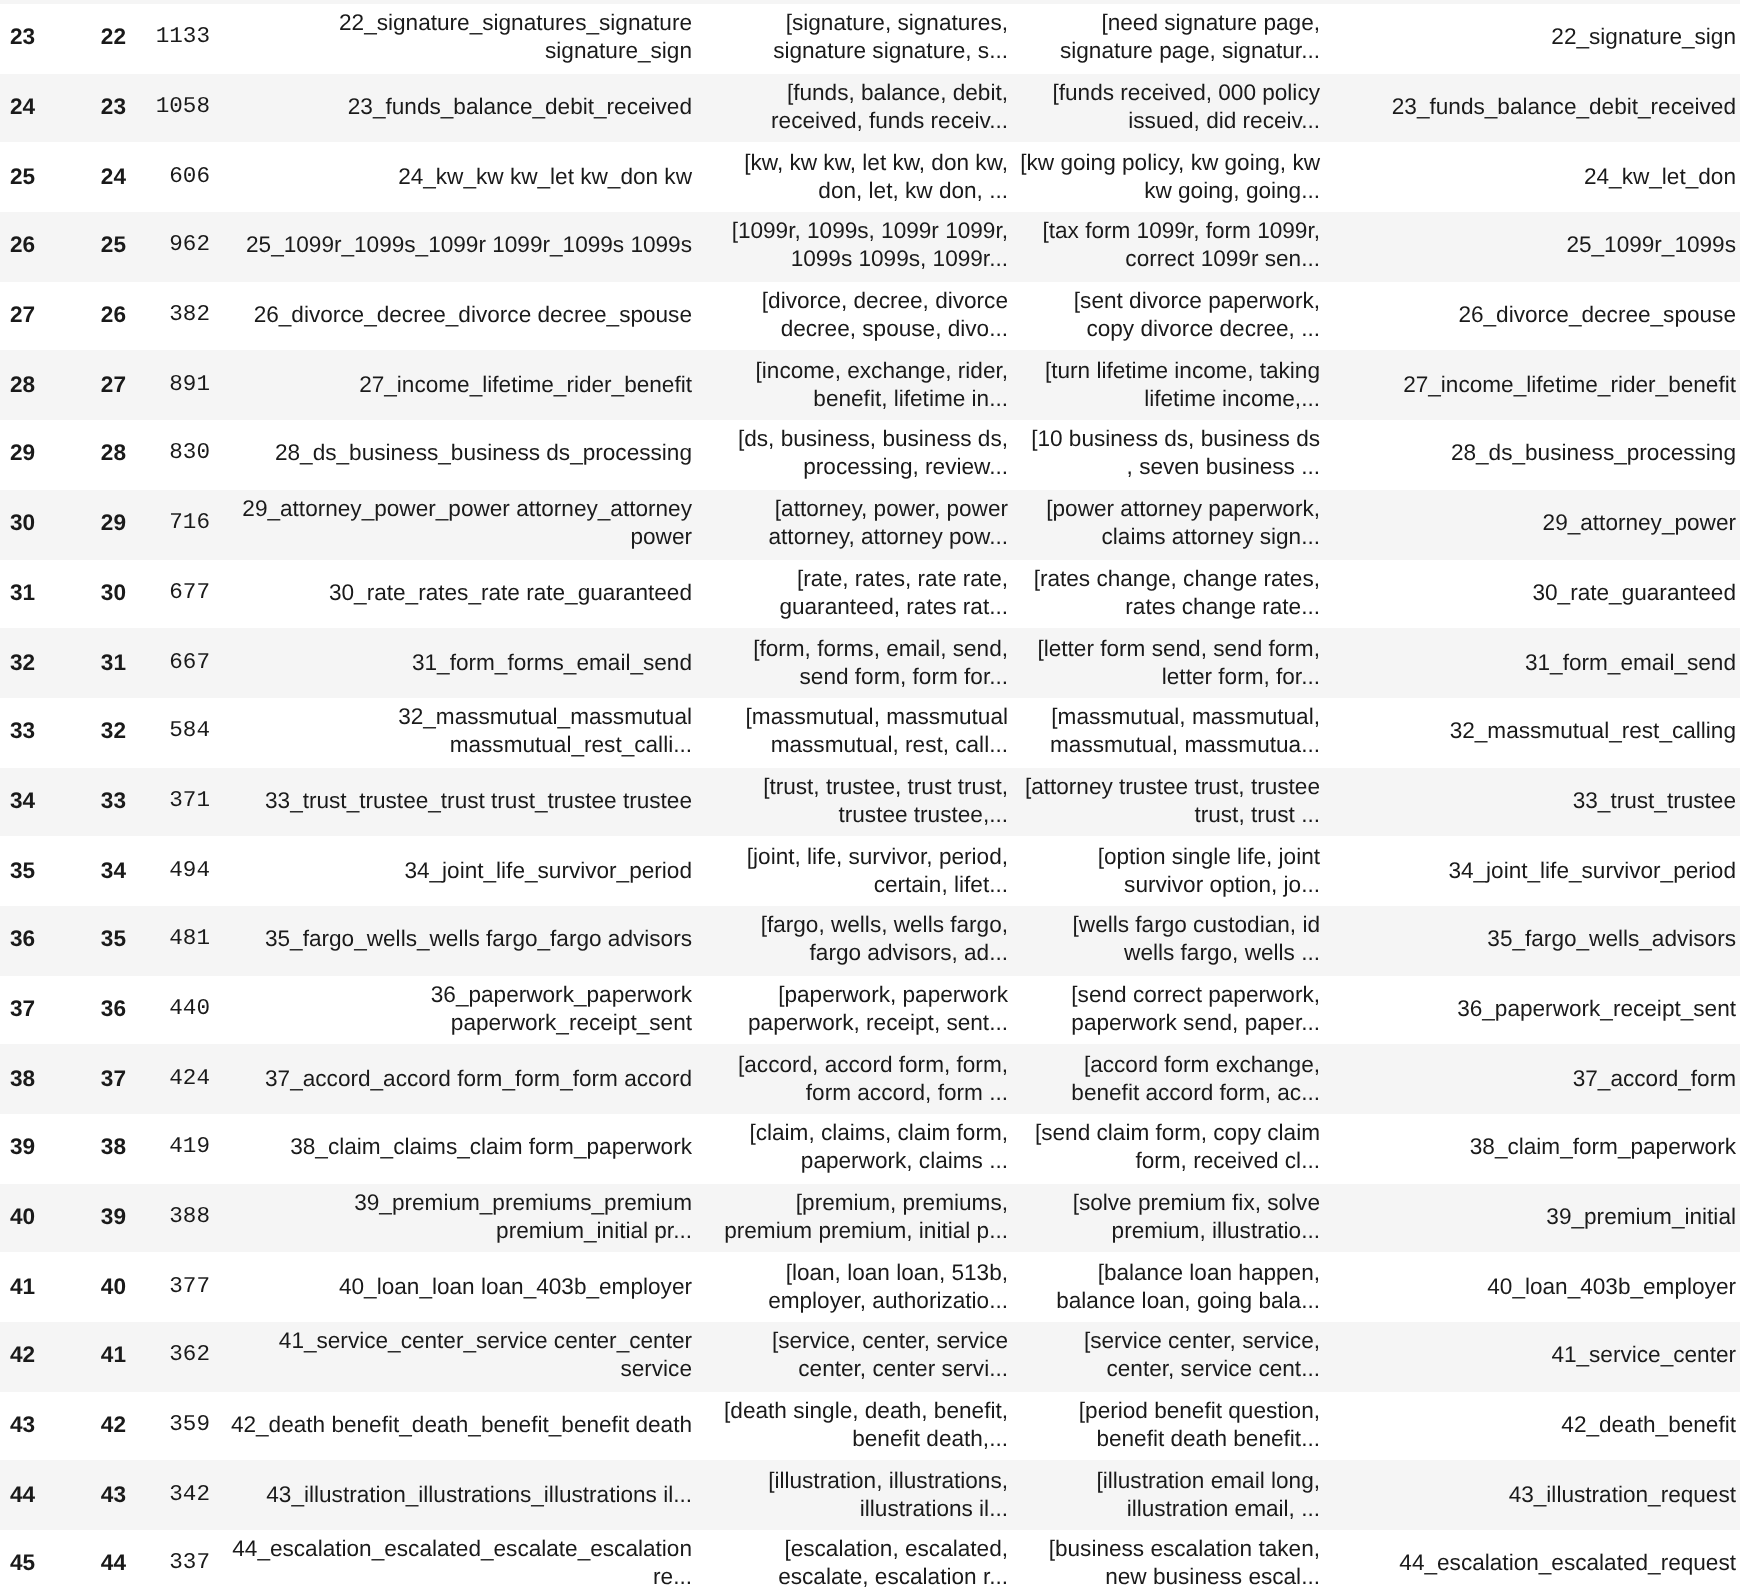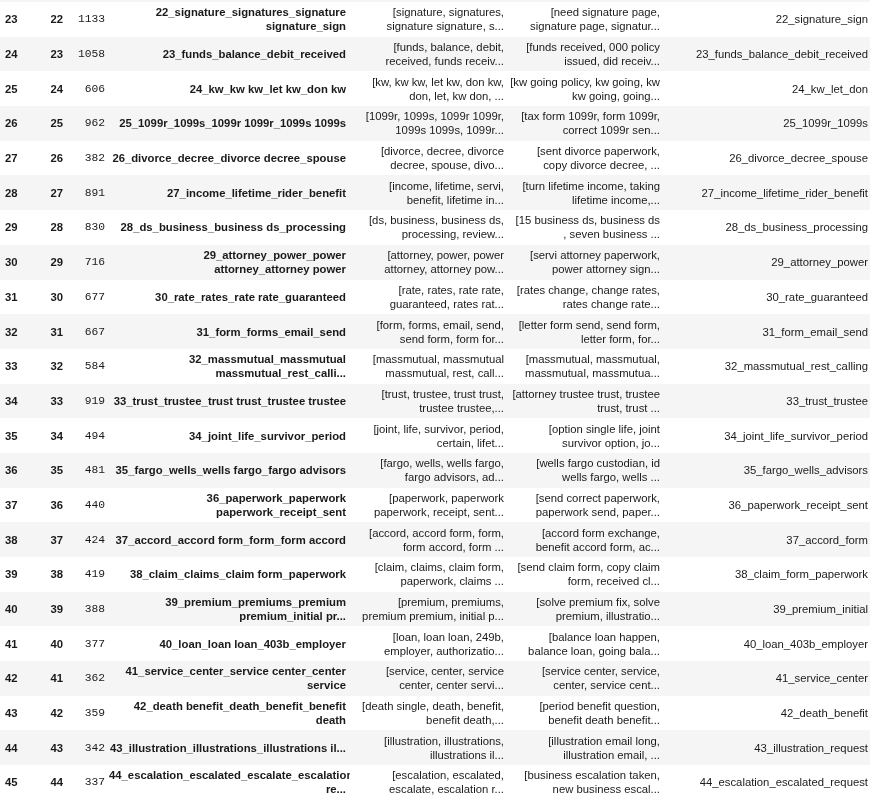--- a/index.html
+++ b/index.html
@@ -42,21 +42,21 @@
       overflow: hidden;
     }
     td.c-index {
       text-align: left !important;
       font-weight: bold;
       padding-left: 5px !important;
       width: 30px;
     }
     td.c-topic { width: 24px; text-align: right; font-weight: bold; }
     td.c-count { width: 38px; text-align: right; font-family: Liberation Mono, monospace; }
-    td.c-name { width: 237px; padding-right: 4px !important; font-weight: bold; }
+    td.c-name { width: 237px; padding-right: 4px !important; }
     td.c-repr { width: 152px; padding-right: 4px !important; }
     td.c-docs { width: 150px; padding-right: 4px !important; }
     td.c-custom { width: auto; padding-right: 2px !important; }
   </style>
 </head>
 <body>
 
 <div class="top-strip"></div>
 <table class="df">
   <tbody id="tbody">
@@ -103,40 +103,40 @@
         <td class="c-name">26_divorce_decree_divorce decree_spouse</td>
         <td class="c-repr">[divorce, decree, divorce decree, spouse, divo...</td>
         <td class="c-docs">[sent divorce paperwork, copy divorce decree, ...</td>
         <td class="c-custom">26_divorce_decree_spouse</td>
       </tr>
       <tr>
         <td class="c-index">28</td>
         <td class="c-topic">27</td>
         <td class="c-count">891</td>
         <td class="c-name">27_income_lifetime_rider_benefit</td>
-        <td class="c-repr">[income, lifetime, servi, benefit, lifetime in...</td>
+        <td class="c-repr">[income, exchange, rider, benefit, lifetime in...</td>
         <td class="c-docs">[turn lifetime income, taking lifetime income,...</td>
         <td class="c-custom">27_income_lifetime_rider_benefit</td>
       </tr>
       <tr>
         <td class="c-index">29</td>
         <td class="c-topic">28</td>
         <td class="c-count">830</td>
         <td class="c-name">28_ds_business_business ds_processing</td>
         <td class="c-repr">[ds, business, business ds, processing, review...</td>
-        <td class="c-docs">[15 business ds, business ds , seven business ...</td>
+        <td class="c-docs">[10 business ds, business ds , seven business ...</td>
         <td class="c-custom">28_ds_business_processing</td>
       </tr>
       <tr>
         <td class="c-index">30</td>
         <td class="c-topic">29</td>
         <td class="c-count">716</td>
         <td class="c-name">29_attorney_power_power attorney_attorney power</td>
         <td class="c-repr">[attorney, power, power attorney, attorney pow...</td>
-        <td class="c-docs">[servi attorney paperwork, power attorney sign...</td>
+        <td class="c-docs">[power attorney paperwork, claims attorney sign...</td>
         <td class="c-custom">29_attorney_power</td>
       </tr>
       <tr>
         <td class="c-index">31</td>
         <td class="c-topic">30</td>
         <td class="c-count">677</td>
         <td class="c-name">30_rate_rates_rate rate_guaranteed</td>
         <td class="c-repr">[rate, rates, rate rate, guaranteed, rates rat...</td>
         <td class="c-docs">[rates change, change rates, rates change rate...</td>
         <td class="c-custom">30_rate_guaranteed</td>
@@ -155,21 +155,21 @@
         <td class="c-topic">32</td>
         <td class="c-count">584</td>
         <td class="c-name">32_massmutual_massmutual massmutual_rest_calli...</td>
         <td class="c-repr">[massmutual, massmutual massmutual, rest, call...</td>
         <td class="c-docs">[massmutual, massmutual, massmutual, massmutua...</td>
         <td class="c-custom">32_massmutual_rest_calling</td>
       </tr>
       <tr>
         <td class="c-index">34</td>
         <td class="c-topic">33</td>
-        <td class="c-count">919</td>
+        <td class="c-count">371</td>
         <td class="c-name">33_trust_trustee_trust trust_trustee trustee</td>
         <td class="c-repr">[trust, trustee, trust trust, trustee trustee,...</td>
         <td class="c-docs">[attorney trustee trust, trustee trust, trust ...</td>
         <td class="c-custom">33_trust_trustee</td>
       </tr>
       <tr>
         <td class="c-index">35</td>
         <td class="c-topic">34</td>
         <td class="c-count">494</td>
         <td class="c-name">34_joint_life_survivor_period</td>
@@ -220,21 +220,21 @@
         <td class="c-name">39_premium_premiums_premium premium_initial pr...</td>
         <td class="c-repr">[premium, premiums, premium premium, initial p...</td>
         <td class="c-docs">[solve premium fix, solve premium, illustratio...</td>
         <td class="c-custom">39_premium_initial</td>
       </tr>
       <tr>
         <td class="c-index">41</td>
         <td class="c-topic">40</td>
         <td class="c-count">377</td>
         <td class="c-name">40_loan_loan loan_403b_employer</td>
-        <td class="c-repr">[loan, loan loan, 249b, employer, authorizatio...</td>
+        <td class="c-repr">[loan, loan loan, 513b, employer, authorizatio...</td>
         <td class="c-docs">[balance loan happen, balance loan, going bala...</td>
         <td class="c-custom">40_loan_403b_employer</td>
       </tr>
       <tr>
         <td class="c-index">42</td>
         <td class="c-topic">41</td>
         <td class="c-count">362</td>
         <td class="c-name">41_service_center_service center_center service</td>
         <td class="c-repr">[service, center, service center, center servi...</td>
         <td class="c-docs">[service center, service, center, service cent...</td>

